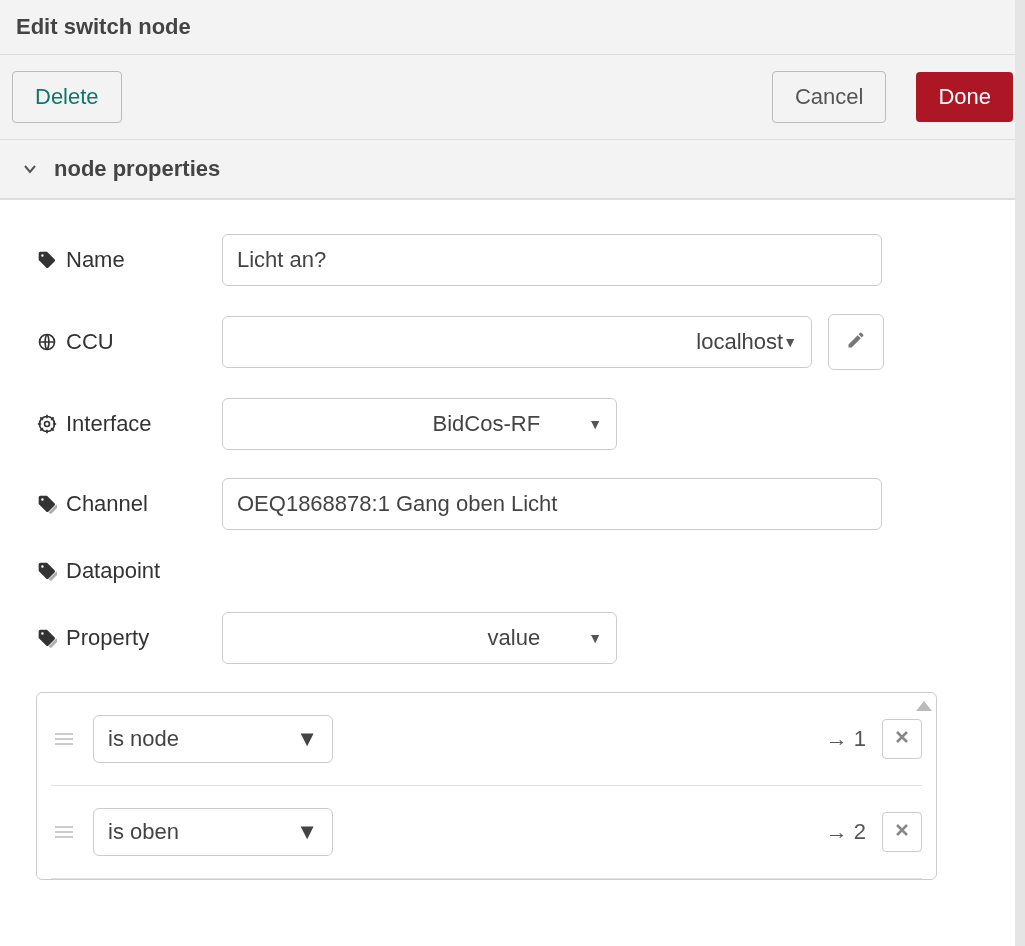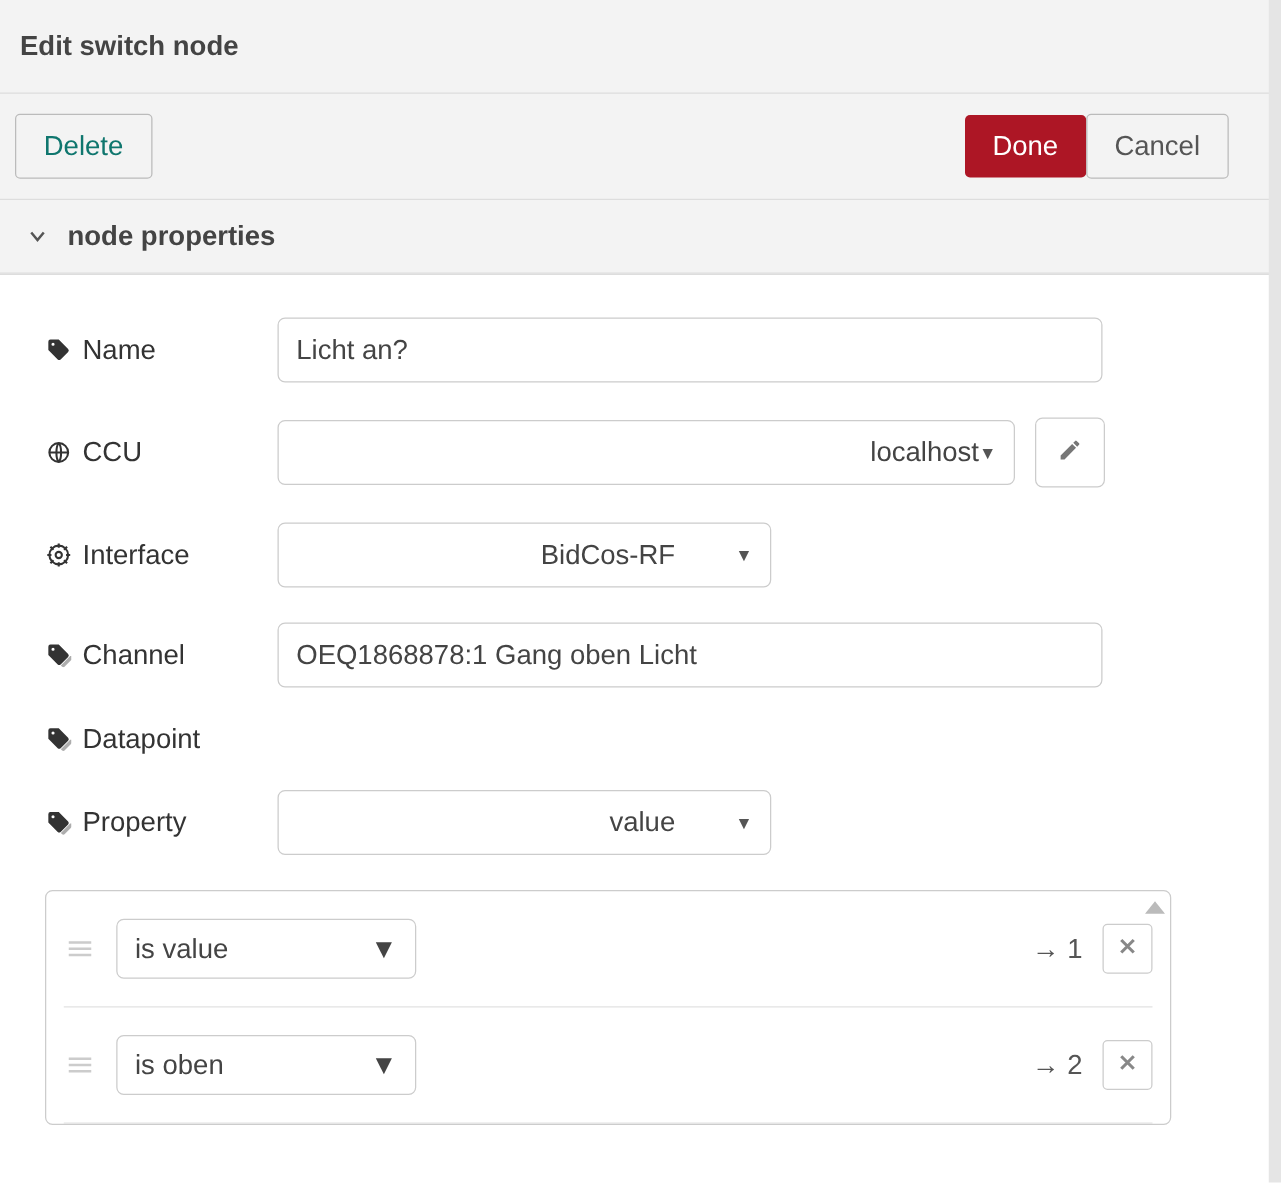--- a/index.html
+++ b/index.html
@@ -10,21 +10,21 @@
     background: #fff;
     color: #222;
     font-size: 16px;
   }
   .panel {
     width: 1025px;
     background: #f3f3f3;
     border-bottom: 1px solid #ddd;
   }
   .title-bar {
-    padding: 24px 16px;
+    padding: 14px 16px;
     font-size: 22px;
     font-weight: 700;
     color: #444;
     border-bottom: 1px solid #ddd;
   }
   .action-bar {
     padding: 16px 12px;
     display: flex;
     align-items: center;
     border-bottom: 1px solid #ddd;
@@ -211,22 +211,22 @@
 </style>
 </head>
 <body>
 
 <div class="panel">
   <div class="title-bar">Edit switch node</div>
 
   <div class="action-bar">
     <div class="btn btn-delete">Delete</div>
     <div class="spacer"></div>
+    <div class="btn btn-cancel">Cancel</div>
     <div class="btn btn-done">Done</div>
-    <div class="btn btn-cancel">Cancel</div>
   </div>
 
   <div class="section-header">
     <span class="chev">
       <svg width="14" height="14" viewBox="0 0 14 14">
           <path d="M2 4l5 6 5-6" fill="none" stroke="#555" stroke-width="2"></path>
         </svg>
     </span>
     <span>node properties</span>
   </div>
@@ -334,21 +334,21 @@
   <div class="rules-box">
     <div class="scroll-hint"></div>
 
     <div class="rule-row">
       <div class="grip">
           <div></div>
           <div></div>
           <div></div>
         </div>
       <div class="rule-select">
-        <span>is value</span>
+        <span>is node</span>
         <span class="caret">▼</span>
       </div>
       <div class="rule-spacer"></div>
       <div class="output-ind">
         <span>→</span>&nbsp;<span>1</span>
       </div>
       <div class="remove-btn">
         <span>
           <svg width="14" height="14" viewBox="0 0 14 14">
               <path stroke="#888" stroke-width="2.5" d="M2 2l10 10M12 2L2 12"></path>

